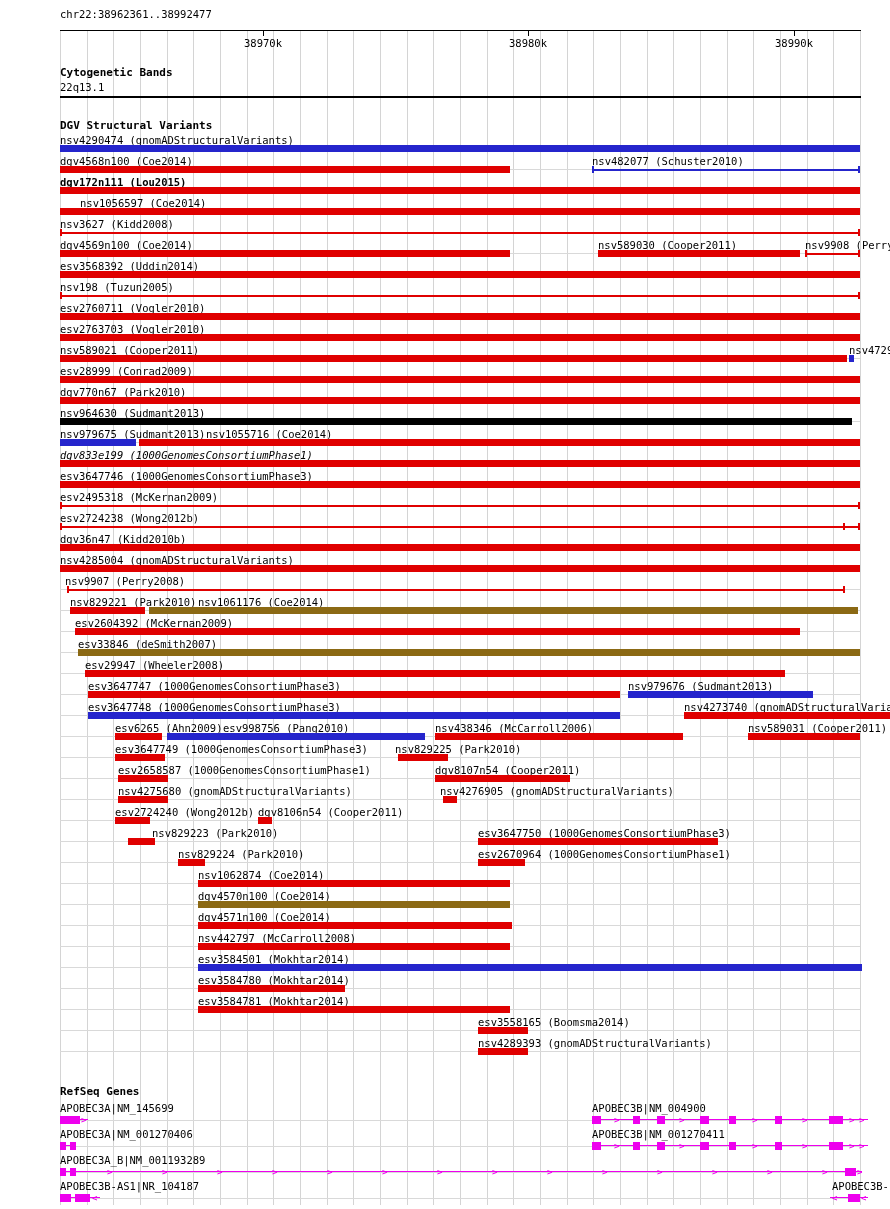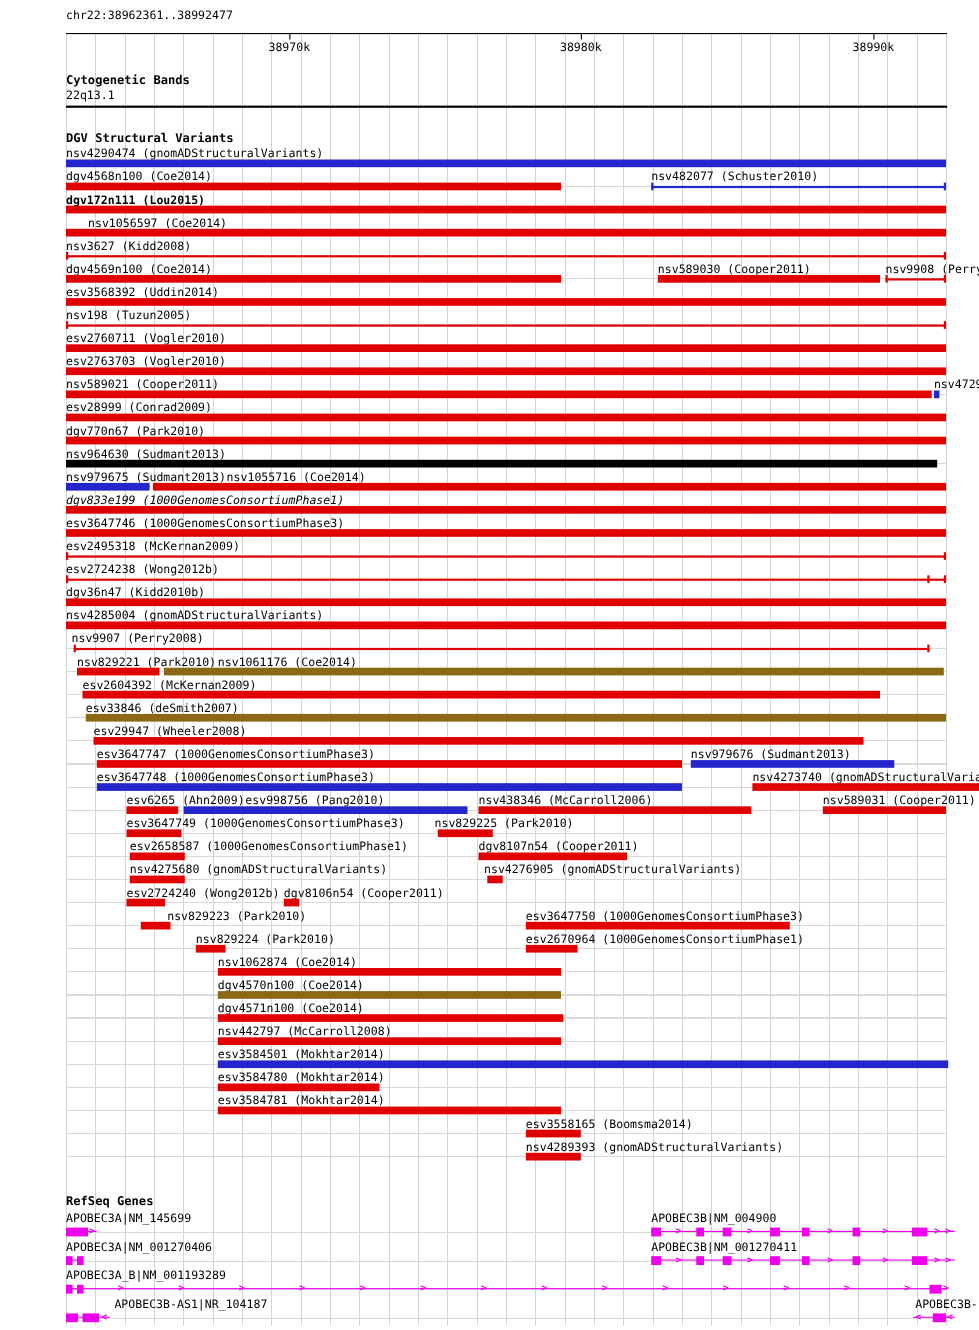--- a/index.html
+++ b/index.html
@@ -250,21 +250,21 @@
         <div class="chev" style="left: 437px; top: 1167px; color: rgb(238, 0, 238);">&gt;</div>
         <div class="chev" style="left: 492px; top: 1167px; color: rgb(238, 0, 238);">&gt;</div>
         <div class="chev" style="left: 547px; top: 1167px; color: rgb(238, 0, 238);">&gt;</div>
         <div class="chev" style="left: 602px; top: 1167px; color: rgb(238, 0, 238);">&gt;</div>
         <div class="chev" style="left: 657px; top: 1167px; color: rgb(238, 0, 238);">&gt;</div>
         <div class="chev" style="left: 712px; top: 1167px; color: rgb(238, 0, 238);">&gt;</div>
         <div class="chev" style="left: 767px; top: 1167px; color: rgb(238, 0, 238);">&gt;</div>
         <div class="chev" style="left: 822px; top: 1167px; color: rgb(238, 0, 238);">&gt;</div>
         <div class="chev" style="left: 857px; top: 1167px; color: rgb(238, 0, 238);">&gt;</div>
       </div>
-      <div class="lbl" style="left: 60px; top: 1180px; padding-left: 44px;">APOBEC3B-AS1|NR_104187</div>
+      <div class="lbl" style="left: 60px; top: 1180px;">APOBEC3B-AS1|NR_104187</div>
       <div class="layer0" style="">
         <div class="gline" style="left: 60px; top: 1197px; width: 40px; background: rgb(238, 0, 238);"></div>
         <div class="exon" style="left: 60px; top: 1194px; width: 11px; background: rgb(238, 0, 238);"></div>
         <div class="exon" style="left: 75px; top: 1194px; width: 15px; background: rgb(238, 0, 238);"></div>
         <div class="chev" style="left: 92px; top: 1193px; color: rgb(238, 0, 238);">&lt;</div>
       </div>
       <div class="lbl" style="left: 832px; top: 1180px;">APOBEC3B-</div>
       <div class="layer0" style="">
         <div class="gline" style="left: 830px; top: 1197px; width: 38px; background: rgb(238, 0, 238);"></div>
         <div class="exon" style="left: 848px; top: 1194px; width: 12px; background: rgb(238, 0, 238);"></div>

